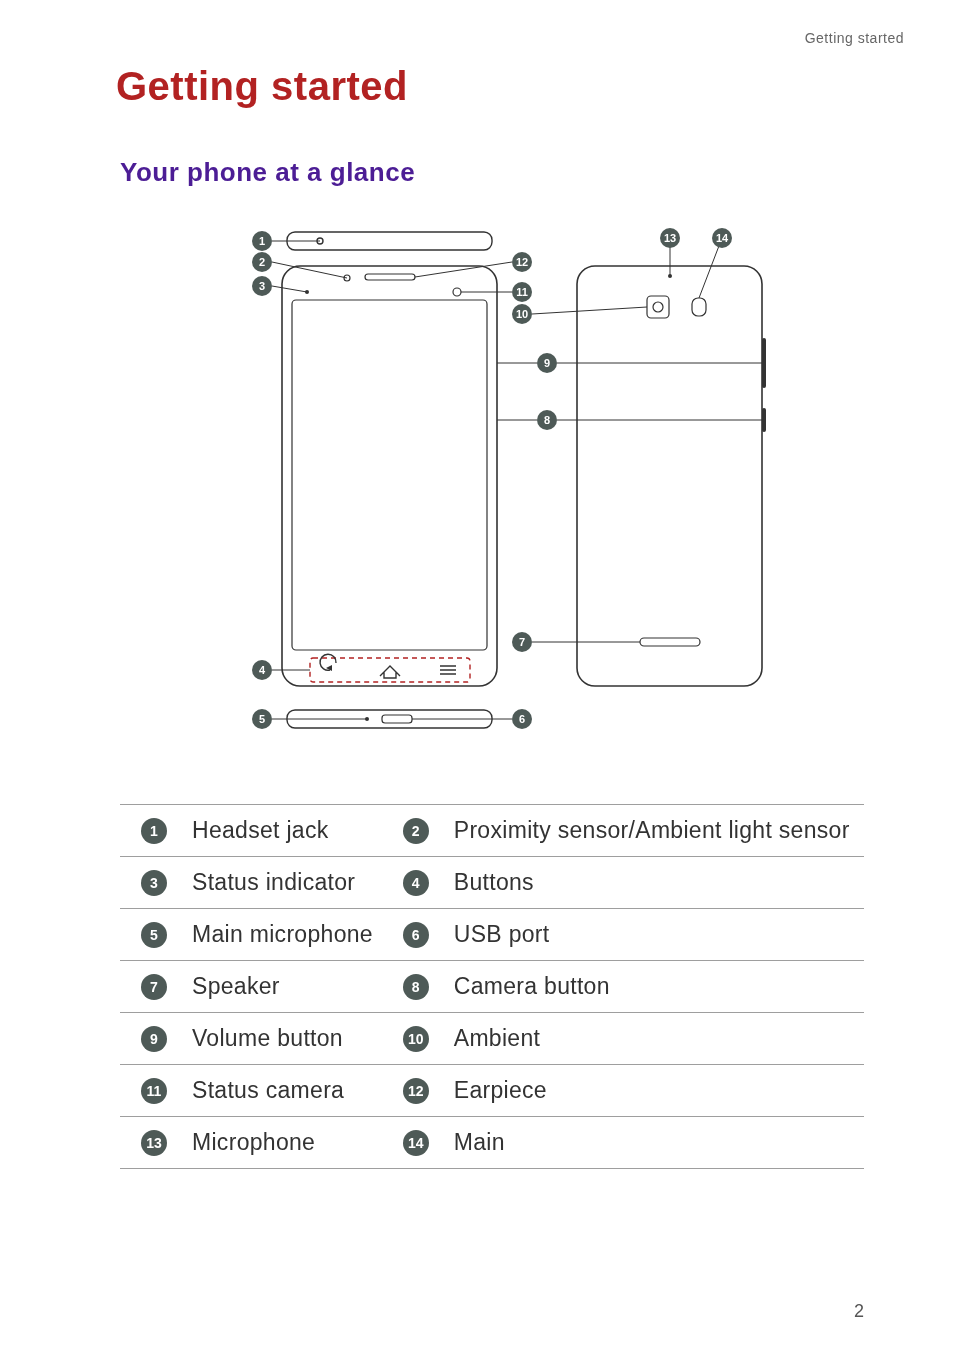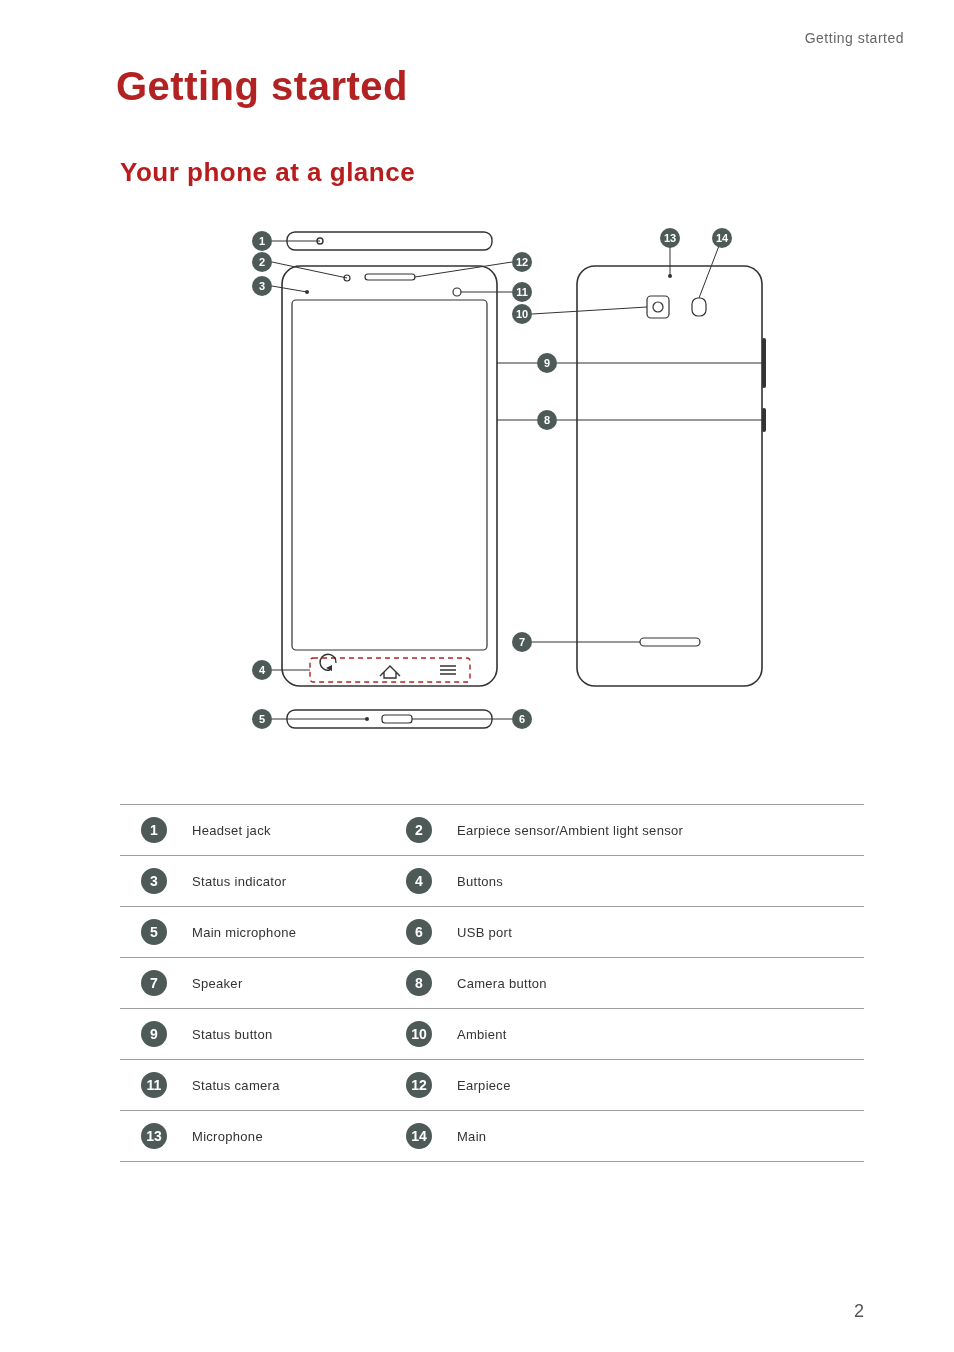--- a/index.html
+++ b/index.html
@@ -25,21 +25,21 @@
     margin-right: -40px;
   }
   h1.title {
     color: #b22222;
     font-size: 40px;
     font-weight: 700;
     margin: 0 0 48px -4px;
     letter-spacing: 0.5px;
   }
   h2.subtitle {
-    color: #b91c1c;
+    color: #4c1d95;
     font-size: 26px;
     font-weight: 600;
     margin: 0 0 30px 0;
     letter-spacing: 0.5px;
   }
   .diagram {
     display: block;
     margin: 0 auto 26px auto;
   }
   table.legend {
@@ -49,21 +49,21 @@
   }
   table.legend td {
     border-top: 1px solid #9e9e9e;
     padding: 12px 4px;
     vertical-align: middle;
   }
   table.legend tr:last-child td {
     border-bottom: 1px solid #9e9e9e;
   }
   .num-cell { width: 60px; text-align: center; }
-  .label-cell { font-size: 13px; color: #333333; letter-spacing: 0.3px; }
+  .label-cell { font-size: 23px; color: #333333; letter-spacing: 0.3px; }
   .badge {
     display: inline-flex;
     align-items: center;
     justify-content: center;
     width: 26px;
     height: 26px;
     border-radius: 13px;
     background: #4e5a57;
     color: #ffffff;
     font-size: 14px;
@@ -198,21 +198,21 @@
         <text x="530" y="24">14</text>
     </g>
   </svg>
 
   <table class="legend">
     <tbody id="legend-body">
         <tr>
           <td class="num-cell"><span class="badge">1</span></td>
           <td class="label-cell">Headset jack</td>
           <td class="num-cell"><span class="badge">2</span></td>
-          <td class="label-cell">Earpiece sensor/Ambient light sensor</td>
+          <td class="label-cell">Proximity sensor/Ambient light sensor</td>
         </tr>
         <tr>
           <td class="num-cell"><span class="badge">3</span></td>
           <td class="label-cell">Status indicator</td>
           <td class="num-cell"><span class="badge">4</span></td>
           <td class="label-cell">Buttons</td>
         </tr>
         <tr>
           <td class="num-cell"><span class="badge">5</span></td>
           <td class="label-cell">Main microphone</td>
@@ -220,21 +220,21 @@
           <td class="label-cell">USB port</td>
         </tr>
         <tr>
           <td class="num-cell"><span class="badge">7</span></td>
           <td class="label-cell">Speaker</td>
           <td class="num-cell"><span class="badge">8</span></td>
           <td class="label-cell">Camera button</td>
         </tr>
         <tr>
           <td class="num-cell"><span class="badge">9</span></td>
-          <td class="label-cell">Status button</td>
+          <td class="label-cell">Volume button</td>
           <td class="num-cell"><span class="badge">10</span></td>
           <td class="label-cell">Ambient</td>
         </tr>
         <tr>
           <td class="num-cell"><span class="badge">11</span></td>
           <td class="label-cell">Status camera</td>
           <td class="num-cell"><span class="badge">12</span></td>
           <td class="label-cell">Earpiece</td>
         </tr>
         <tr>

